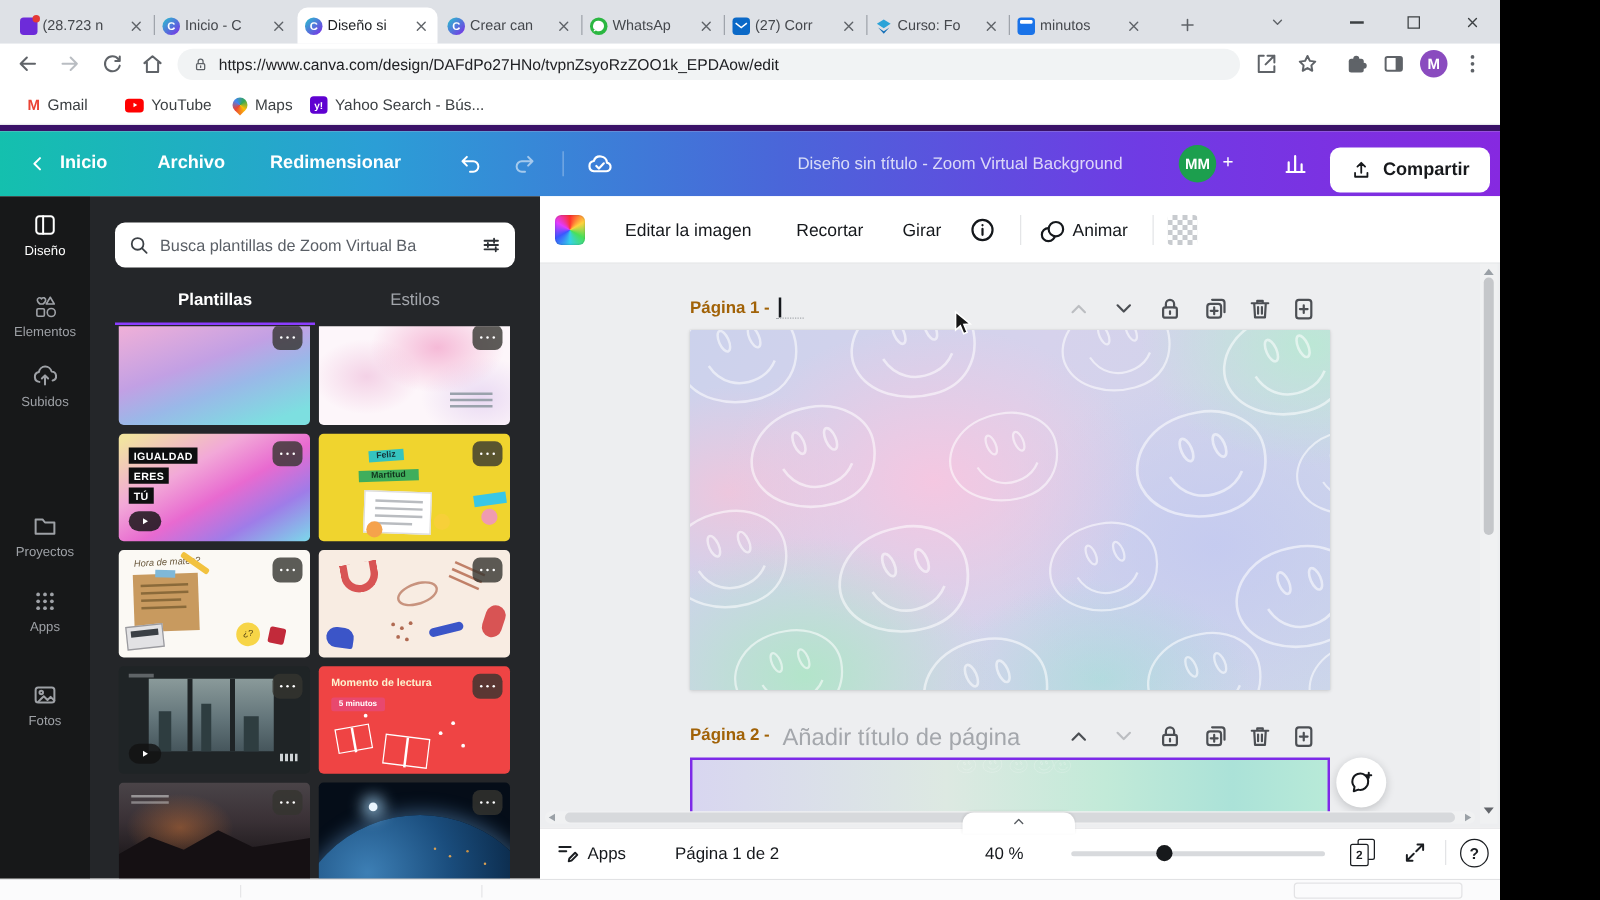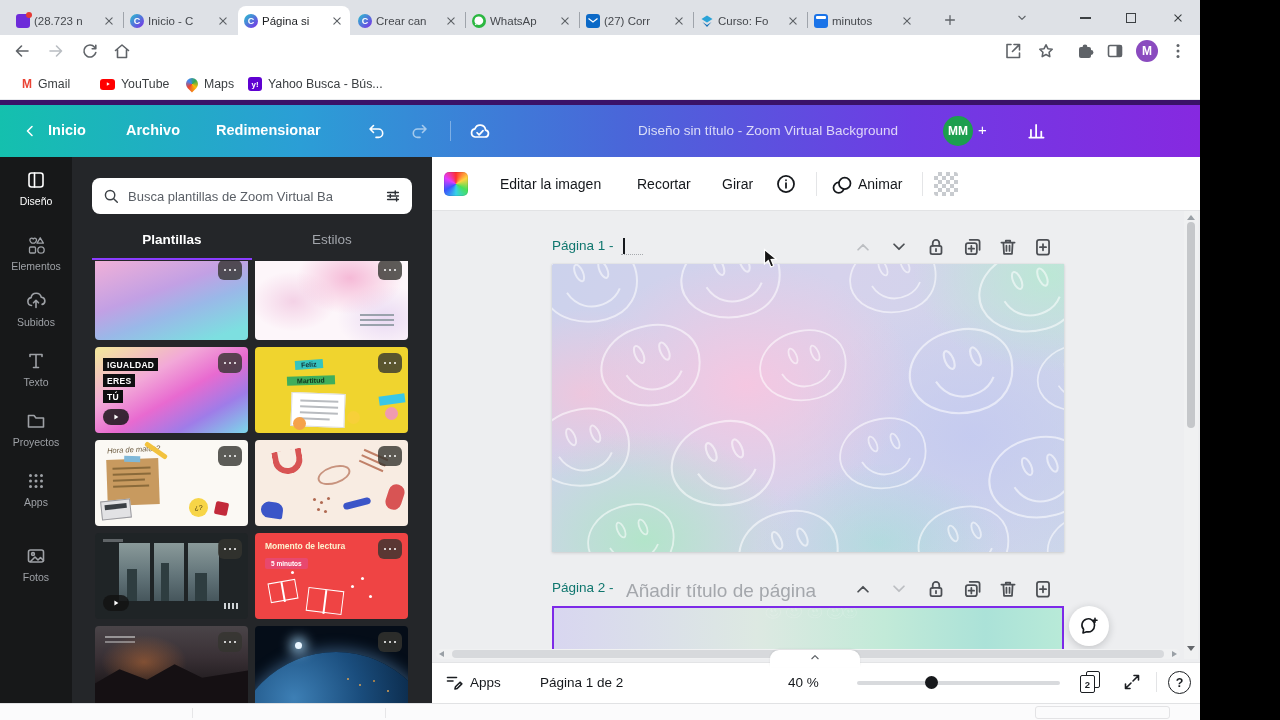--- a/index.html
+++ b/index.html
@@ -48,21 +48,21 @@
   .chipK{display:block;width:max-content;background:#0e0f10;color:#fff;font-size:8.5px;font-weight:bold;letter-spacing:.3px;padding:1.5px 4px;margin-bottom:3px}
   .hpanel{position:absolute;left:432px;top:398px;width:14px;height:64px;background:#202224;border-radius:0 8px 8px 0;color:#b5b8bc;display:flex;align-items:center;justify-content:center}
   
   .wsbg{position:absolute;left:432px;top:211px;width:768px;height:451px;background:#edeef0}
   .ctxbar{position:absolute;left:432px;top:157px;width:768px;height:54px;background:#fff;border-bottom:1px solid #e2e3e5}
   .ctxt{position:absolute;top:176px;font-size:14px;color:#15181c}
   .cdiv{position:absolute;top:172px;width:1px;height:24px;background:#e4e5e7}
   .checker{position:absolute;left:934px;top:172px;width:24px;height:24px;background:conic-gradient(#c3c6ca 25%,#fff 0 50%,#c3c6ca 0 75%,#fff 0);background-size:8px 8px;border-radius:3px;opacity:.9}
   .pgicon{position:absolute;width:22px;height:22px;color:#4c4f54}
   .dim{color:#bcbec2}
-  .pglabel{position:absolute;font-size:13.5px;font-weight:400;color:#0f766e}
+  .pglabel{position:absolute;font-size:13.5px;font-weight:700;color:#a16207}
   .canvas1{position:absolute;left:552px;top:264px;width:512px;height:288px;box-shadow:0 1px 3px rgba(14,19,24,.14),0 0 1px rgba(14,19,24,.1);
     background:
     radial-gradient(42% 55% at 18% 96%, rgba(173,232,196,.85), rgba(173,232,196,0) 70%),
     radial-gradient(38% 48% at 97% 4%, rgba(183,236,208,.8), rgba(183,236,208,0) 70%),
     radial-gradient(34% 40% at 64% 97%, rgba(150,225,210,.5), rgba(150,225,210,0) 70%),
     radial-gradient(46% 60% at 38% 42%, rgba(248,198,224,.9), rgba(248,198,224,0) 72%),
     radial-gradient(30% 42% at 6% 45%, rgba(244,196,218,.8), rgba(244,196,218,0) 70%),
     radial-gradient(46% 62% at 82% 60%, rgba(196,202,240,.9), rgba(196,202,240,0) 75%),
     linear-gradient(115deg,#ccd2ec 0%,#d6d2ec 45%,#ccd6ea 100%)}
   .canvas2{position:absolute;left:552px;top:606px;width:512px;height:50px;border:2px solid #7d2ae8;overflow:hidden;
@@ -259,21 +259,21 @@
     <div class="tabsep" style="left:123px"></div>
     <div class="tab" style="left:124px">
       <span class="favicon fav-canva">C</span>
       <span class="ttl">Inicio - C</span>
       <svg class="ic tclose">
           <use href="#i-x"></use>
         </svg>
     </div>
     <div class="tab active" style="left:238px">
       <span class="favicon fav-canva">C</span>
-      <span class="ttl">Página si</span>
+      <span class="ttl">Diseño si</span>
       <svg class="ic tclose">
           <use href="#i-x"></use>
         </svg>
     </div>
     <div class="tab" style="left:352px">
       <span class="favicon fav-canva">C</span>
       <span class="ttl">Crear can</span>
       <svg class="ic tclose">
           <use href="#i-x"></use>
         </svg>
@@ -348,20 +348,26 @@
       </svg>
     <svg class="ic nvic" style="left:46px;color:#b9bdc2">
         <use href="#i-fwd"></use>
       </svg>
     <svg class="ic nvic" style="left:80px">
         <use href="#i-refresh"></use>
       </svg>
     <svg class="ic nvic" style="left:112px">
         <use href="#i-home"></use>
       </svg>
+    <div class="omni">
+      <svg class="ic" width="13" height="13" style="color:#5f6368;margin-right:8px;flex:0 0 auto">
+          <use href="#i-lock"></use>
+        </svg>
+      <span>https://www.canva.com/design/DAFdPo27HNo/tvpnZsyoRzZOO1k_EPDAow/edit</span>
+    </div>
     <svg class="ic nvic" style="left:1003px">
         <use href="#i-share"></use>
       </svg>
     <svg class="ic nvic" style="left:1036px">
         <use href="#i-star"></use>
       </svg>
     <svg class="ic nvic" style="left:1075px">
         <use href="#i-puzzle"></use>
         <rect x="4" y="6" width="12" height="11" rx="2" fill="#5f6368" stroke="none"></rect>
         <circle cx="10" cy="6" r="2.4" fill="#5f6368" stroke="none"></circle>
@@ -390,21 +396,21 @@
           </svg>
         </span>
         <span>YouTube</span>
       </div>
     <div class="bk" style="left:186px">
         <span style="width:12px;height:12px;border-radius:50% 50% 50% 0;transform:rotate(-45deg);background:conic-gradient(#4285f4,#34a853,#fbbc05,#ea4335,#4285f4)"></span>
         <span>Maps</span>
       </div>
     <div class="bk" style="left:248px">
         <span style="width:14px;height:14px;background:#5f01d1;border-radius:3px;color:#fff;font-size:8px;font-weight:bold;display:flex;align-items:center;justify-content:center">y!</span>
-        <span>Yahoo Busca - Bús...</span>
+        <span>Yahoo Search - Bús...</span>
       </div>
   </div>
 
   <div class="pstrip"></div>
 
   <div class="cvhead">
     <svg class="ic cvic" style="left:20px;top:16px" width="20" height="20">
         <use href="#i-chevl"></use>
       </svg>
     <span class="cvmenu" style="left:48px">Inicio</span>
@@ -421,46 +427,46 @@
         <use href="#i-cloud"></use>
       </svg>
     <span class="ab" style="left:613px;top:18px;width:310px;text-align:center;color:rgba(255,255,255,.78);font-size:13.5px;white-space:nowrap">Diseño sin título - Zoom Virtual Background</span>
     <div class="avatarMM">
         <span>MM</span>
       </div>
     <span class="ab" style="left:978px;top:16px;color:#fff;font-size:15px;font-weight:500">+</span>
     <svg class="ic cvic" style="left:1026px;top:15px" width="22" height="22">
         <use href="#i-chart"></use>
       </svg>
+    <div class="sharebtn">
+      <svg class="ic" width="18" height="18">
+          <use href="#i-upload"></use>
+        </svg>
+      <span>Compartir</span>
+    </div>
   </div>
 
   <div class="rail">
     <div class="railitem active" style="top:12px">
         <svg class="ic" width="22" height="22">
           <use href="#i-design"></use>
         </svg>
         <span class="lbl">Diseño</span>
       </div>
     <div class="railitem" style="top:77px">
         <svg class="ic" width="22" height="22" style="stroke-width:1.3">
           <use href="#i-elements"></use>
         </svg>
         <span class="lbl">Elementos</span>
       </div>
     <div class="railitem" style="top:133px">
         <svg class="ic" width="22" height="22">
           <use href="#i-upcloud"></use>
         </svg>
         <span class="lbl">Subidos</span>
-      </div>
-    <div class="railitem" style="top:193px">
-        <svg class="ic" width="22" height="22">
-          <use href="#i-text"></use>
-        </svg>
-        <span class="lbl">Texto</span>
       </div>
     <div class="railitem" style="top:253px">
         <svg class="ic" width="22" height="22">
           <use href="#i-folder"></use>
         </svg>
         <span class="lbl">Proyectos</span>
       </div>
     <div class="railitem" style="top:313px">
         <svg class="ic" width="22" height="22">
           <use href="#i-apps"></use>

